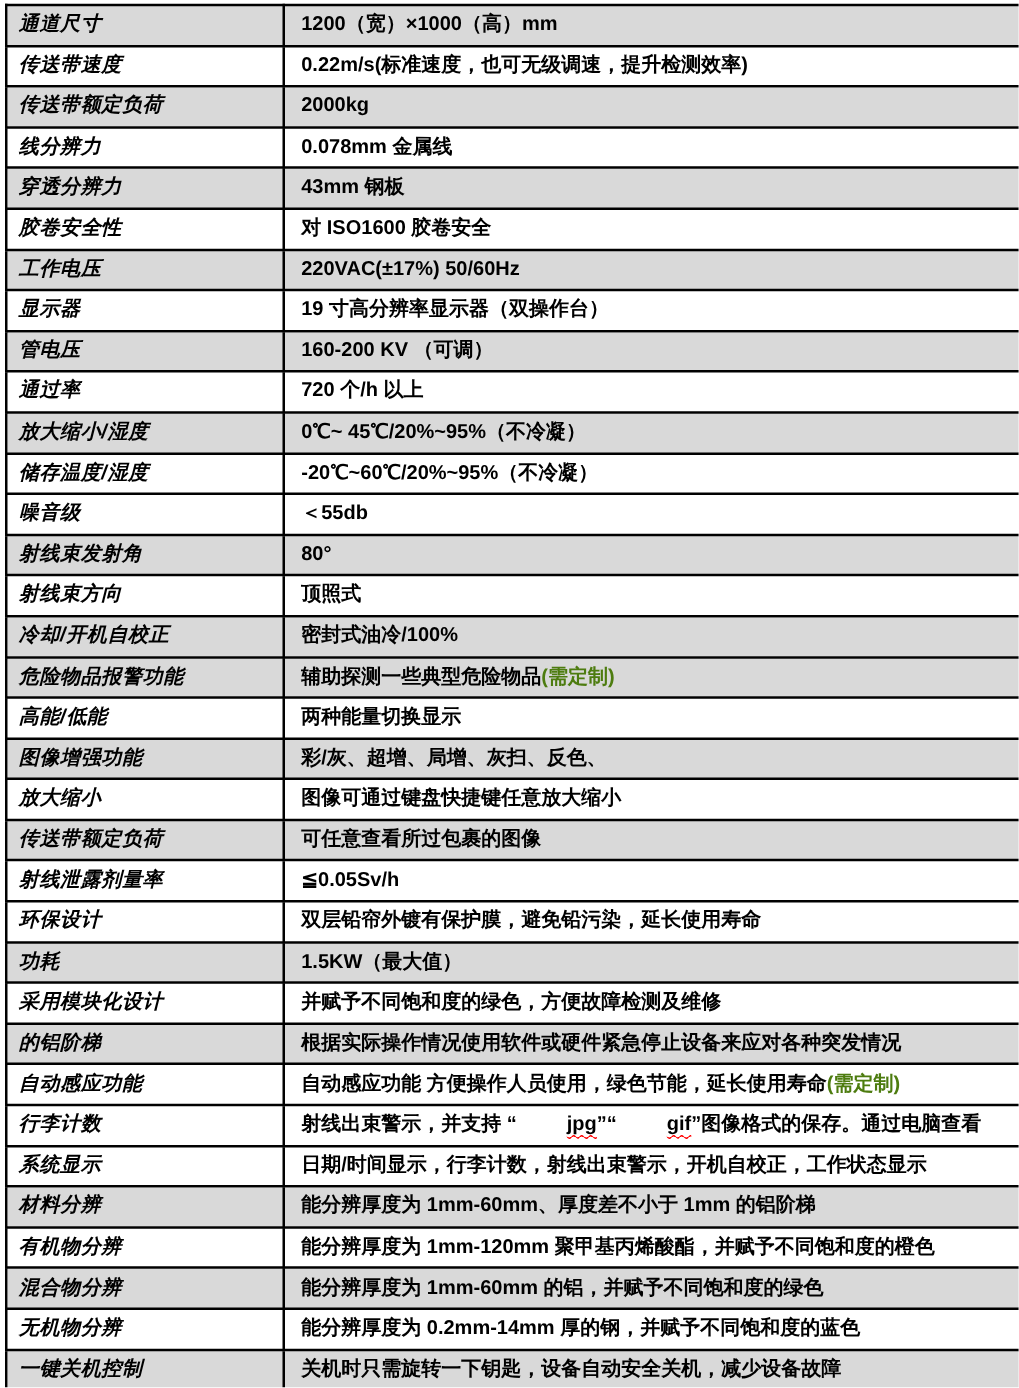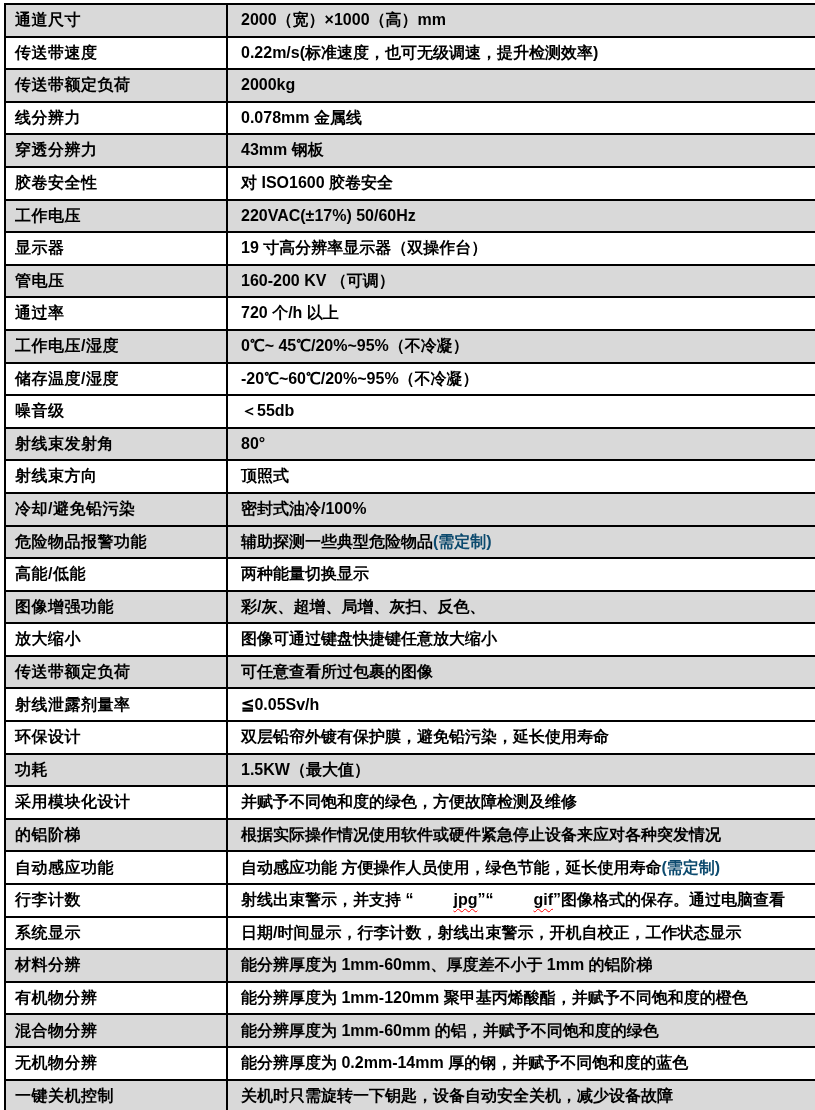--- a/index.html
+++ b/index.html
@@ -29,52 +29,53 @@
     font-size: 16px;
     color: #000000;
     line-height: 1.15;
     overflow: hidden;
     white-space: nowrap;
   }
   td.label-cell {
     width: 207px;
     padding: 1px 4px 1px 9px;
     letter-spacing: 0.5px;
+    font-style: italic;
   }
   td.value-cell {
     width: 600px;
     padding: 1px 4px 1px 13px;
   }
   tr.shaded td {
     background: #d9d9d9;
   }
   tr.plain td {
     background: #ffffff;
   }
   .red-note {
-    color: #0c4a6e;
+    color: #4d7c0f;
   }
   .wavy {
     text-decoration-line: underline;
     text-decoration-style: wavy;
     text-decoration-color: #ff0000;
     text-decoration-thickness: 1px;
     text-underline-offset: 3px;
     padding-left: 40px;
   }
 </style>
 </head>
 <body>
 
 <div class="page">
   <table class="spec-table">
     <tbody id="spec-table-body">
         <tr class="shaded">
           <td class="label-cell">通道尺寸</td>
-          <td class="value-cell"><span>2000（宽）×1000（高）mm</span></td>
+          <td class="value-cell"><span>1200（宽）×1000（高）mm</span></td>
         </tr>
         <tr class="plain">
           <td class="label-cell">传送带速度</td>
           <td class="value-cell"><span>0.22m/s(标准速度，也可无级调速，提升检测效率)</span></td>
         </tr>
         <tr class="shaded">
           <td class="label-cell">传送带额定负荷</td>
           <td class="value-cell"><span>2000kg</span></td>
         </tr>
         <tr class="plain">
@@ -99,41 +100,41 @@
         </tr>
         <tr class="shaded">
           <td class="label-cell">管电压</td>
           <td class="value-cell"><span>160-200 KV （可调）</span></td>
         </tr>
         <tr class="plain">
           <td class="label-cell">通过率</td>
           <td class="value-cell"><span>720 个/h 以上</span></td>
         </tr>
         <tr class="shaded">
-          <td class="label-cell">工作电压/湿度</td>
+          <td class="label-cell">放大缩小/湿度</td>
           <td class="value-cell"><span>0℃~ 45℃/20%~95%（不冷凝）</span></td>
         </tr>
         <tr class="plain">
           <td class="label-cell">储存温度/湿度</td>
           <td class="value-cell"><span>-20℃~60℃/20%~95%（不冷凝）</span></td>
         </tr>
         <tr class="plain">
           <td class="label-cell">噪音级</td>
           <td class="value-cell"><span>＜55db</span></td>
         </tr>
         <tr class="shaded">
           <td class="label-cell">射线束发射角</td>
           <td class="value-cell"><span>80°</span></td>
         </tr>
         <tr class="plain">
           <td class="label-cell">射线束方向</td>
           <td class="value-cell"><span>顶照式</span></td>
         </tr>
         <tr class="shaded">
-          <td class="label-cell">冷却/避免铅污染</td>
+          <td class="label-cell">冷却/开机自校正</td>
           <td class="value-cell"><span>密封式油冷/100%</span></td>
         </tr>
         <tr class="shaded">
           <td class="label-cell">危险物品报警功能</td>
           <td class="value-cell"><span>辅助探测一些典型危险物品</span><span class="red-note">(需定制)</span></td>
         </tr>
         <tr class="plain">
           <td class="label-cell">高能/低能</td>
           <td class="value-cell"><span>两种能量切换显示</span></td>
         </tr>

